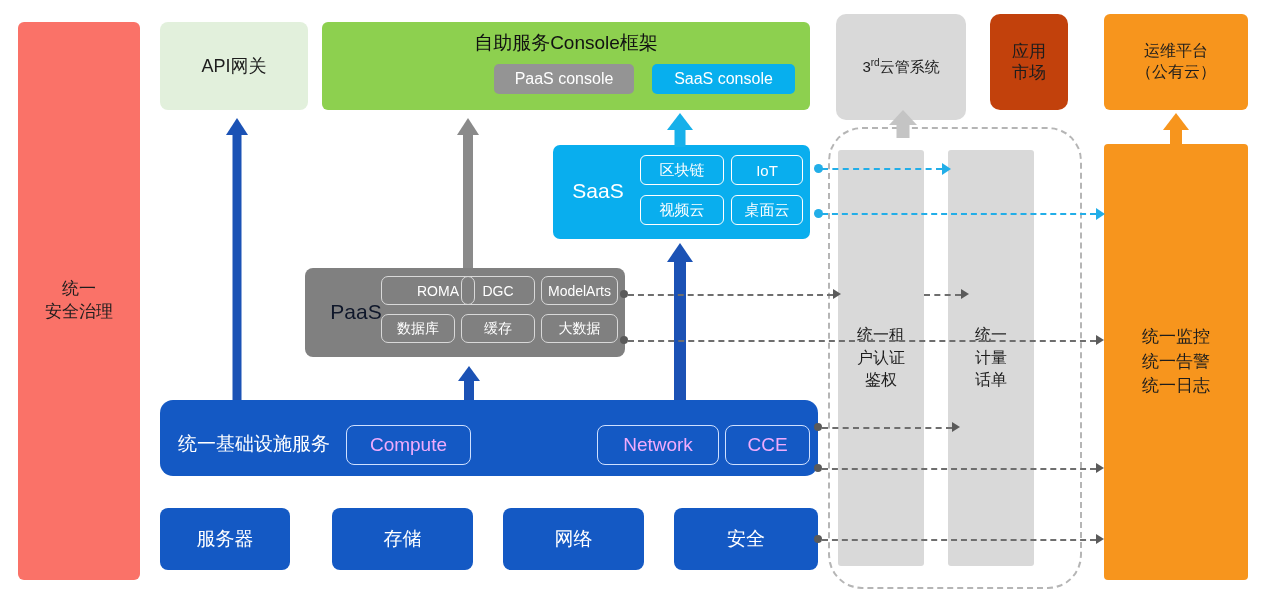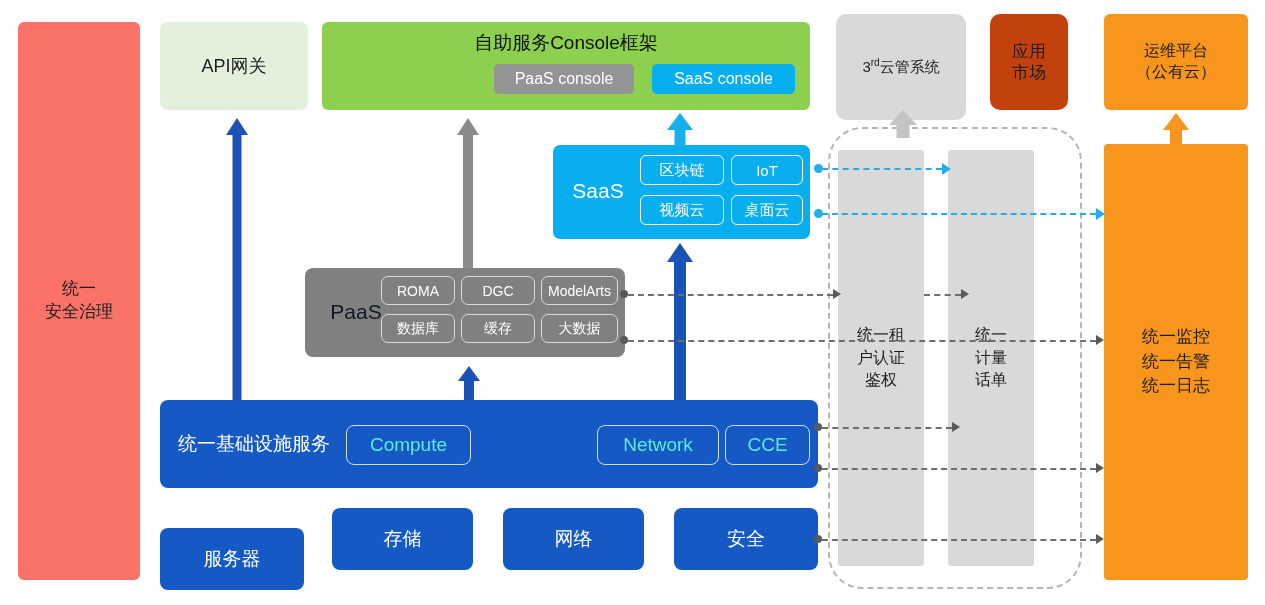--- a/index.html
+++ b/index.html
@@ -70,47 +70,47 @@
 
   
   #paas-block{
     left:305px;top:268px;width:320px;height:89px;border-radius:8px;background:#808080;
   }
   #paas-label{left:14px;top:30px;width:74px;height:28px;color:#0f172a;font-size:21px;}
   .paas-chip{
     position:absolute;height:27px;border:1.6px solid #d9d9d9;border-radius:7px;
     color:#ffffff;font-size:14px;display:flex;align-items:center;justify-content:center;
   }
-  #paas-roma{left:76px;top:8px;width:72px;}
+  #paas-roma{left:76px;top:8px;width:72px;padding-left:20px;}
   #paas-dgc{left:156px;top:8px;width:72px;}
   #paas-modelarts{left:236px;top:8px;width:75px;}
   #paas-db{left:76px;top:46px;width:72px;}
   #paas-cache{left:156px;top:46px;width:72px;}
   #paas-bigdata{left:236px;top:46px;width:75px;}
 
   
   #infra-band{
-    left:160px;top:400px;width:658px;height:88px;border-radius:8px;background:#1459C4;
+    left:160px;top:400px;width:658px;height:76px;border-radius:13px;background:#1459C4;
   }
   #infra-label{left:18px;top:27px;width:176px;height:34px;color:#fff;font-size:19px;justify-content:flex-start;}
   .infra-chip{
     position:absolute;top:25px;height:38px;border:1.6px solid #cfe0ff;border-radius:8px;
-    color:#5eead4;font-size:19px;display:flex;align-items:center;justify-content:center;
+    color:#f0abfc;font-size:19px;display:flex;align-items:center;justify-content:center;
   }
   #infra-compute{left:186px;width:123px;}
   #infra-storage{left:316px;width:115px;}
   #infra-network{left:437px;width:120px;}
   #infra-cce{left:565px;width:83px;}
 
   
   .hw-box{
     position:absolute;top:508px;height:62px;border-radius:8px;background:#1459C4;
     color:#ffffff;font-size:19px;display:flex;align-items:center;justify-content:center;
   }
-  #hw-server{left:160px;width:144px;margin-top:20px;}
+  #hw-server{left:160px;width:130px;}
   #hw-storage{left:332px;width:141px;}
   #hw-network{left:503px;width:141px;}
   #hw-security{left:674px;width:144px;}
 
   
   #dashed-container{
     left:828px;top:127px;width:254px;height:462px;border-radius:34px;
     border:2.5px dashed #B5B5B5;
   }
   .gray-col{

